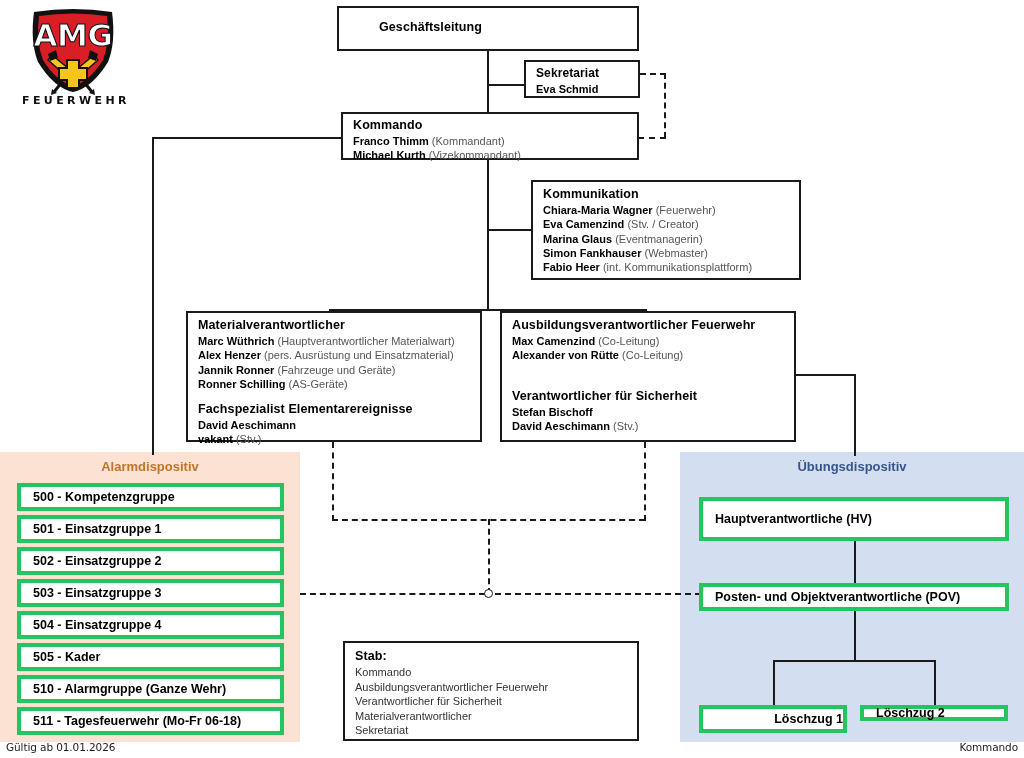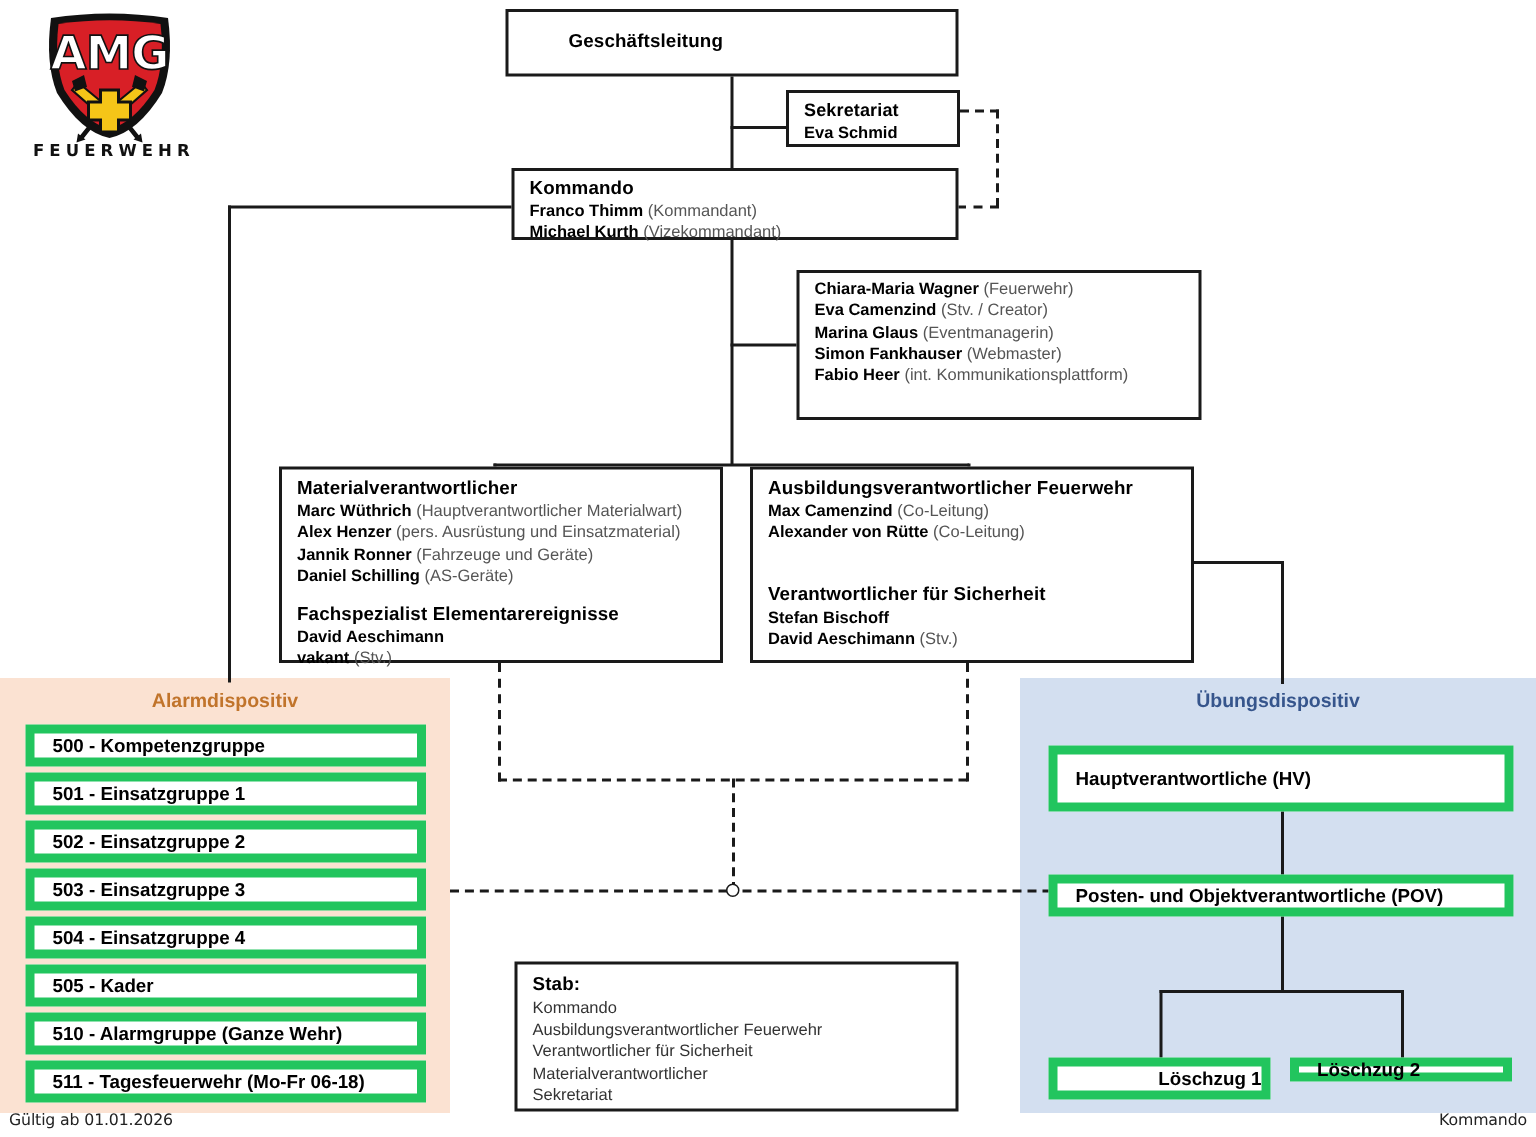--- a/index.html
+++ b/index.html
@@ -46,21 +46,21 @@
 
   
   .panel{position:absolute;box-sizing:border-box;z-index:1;}
   .panel-title{
     position:absolute;left:0;right:0;text-align:center;
     font-weight:bold;font-size:13px;
   }
 
   
   .row{
-    position:absolute;background:#fff;border:6px solid #22c55e;
+    position:absolute;background:#fff;border:4px solid #22c55e;
     box-sizing:border-box;display:flex;align-items:center;
     padding-left:12px;font-weight:bold;font-size:12.5px;color:#000;
     z-index:5;
   }
 
   
   .logo{position:absolute;left:22px;top:6px;width:102px;height:104px;z-index:8;}
   .logo-word{
     position:absolute;left:0;top:88px;width:102px;text-align:center;
     font-size:11px;font-weight:bold;letter-spacing:3.4px;color:#111;
@@ -172,20 +172,21 @@
       </div>
       <div class="person">
         <b>Michael Kurth</b>
         <span>(Vizekommandant)</span>
       </div>
     </div>
   </div>
 
   <div class="box" style="left:531px;top:180px;width:270px;height:100px;">
     <div class="pad" style="padding-top:4px;">
+      <div class="ttl">Kommunikation</div>
       <div class="person">
         <b>Chiara-Maria Wagner</b>
         <span>(Feuerwehr)</span>
       </div>
       <div class="person">
         <b>Eva Camenzind</b>
         <span>(Stv. / Creator)</span>
       </div>
       <div class="person">
         <b>Marina Glaus</b>
@@ -211,21 +212,21 @@
       </div>
       <div class="person">
         <b>Alex Henzer</b>
         <span>(pers. Ausrüstung und Einsatzmaterial)</span>
       </div>
       <div class="person">
         <b>Jannik Ronner</b>
         <span>(Fahrzeuge und Geräte)</span>
       </div>
       <div class="person">
-        <b>Daniel Schilling</b>
+        <b>Ronner Schilling</b>
         <span>(AS-Geräte)</span>
       </div>
       <div class="gap"></div>
       <div class="ttl">Fachspezialist Elementarereignisse</div>
       <div class="person">
         <b>David Aeschimann</b>
         <span></span>
       </div>
       <div class="person">
         <b>vakant</b>

